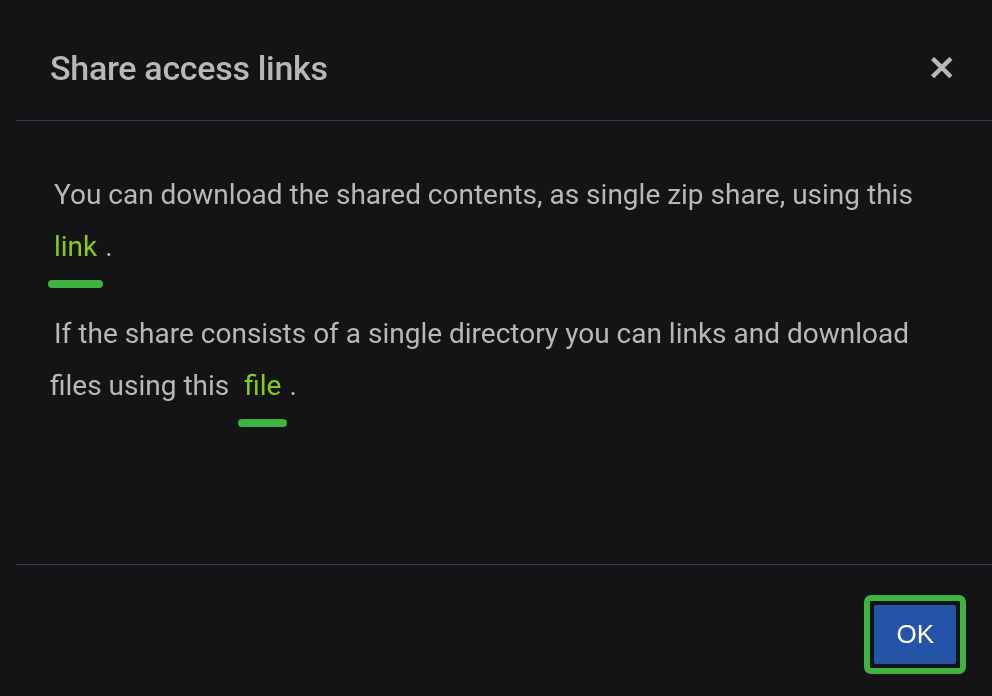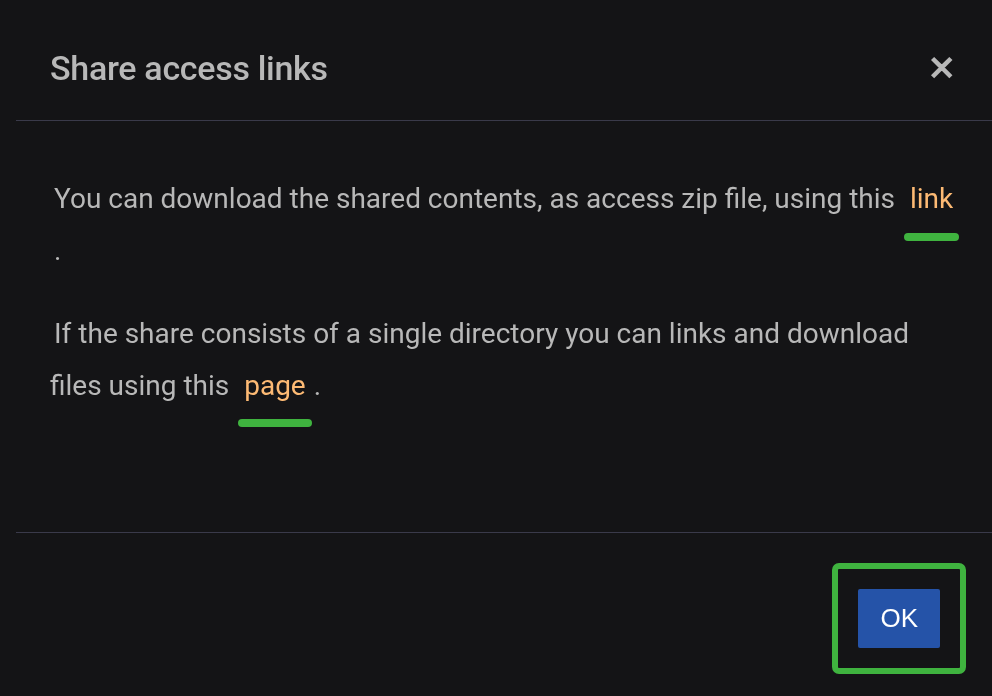--- a/index.html
+++ b/index.html
@@ -48,21 +48,21 @@
       padding: 38px 30px 30px 30px;
     }
     .paragraph {
       color: #b8b8b8;
       font-size: 28px;
       line-height: 1.7;
       margin-bottom: 36px;
       font-weight: 400;
     }
     .link {
-      color: #fdba74;
+      color: #84cc16;
       text-decoration: none;
       position: relative;
       display: inline-block;
       cursor: pointer;
     }
     .link-underline-green::after {
       content: "";
       position: absolute;
       left: -6px;
       right: -6px;
@@ -73,21 +73,21 @@
     }
     .modal-footer {
       border-top: 1px solid #3a3a4a;
       padding: 26px 30px;
       display: flex;
       justify-content: flex-end;
     }
     .ok-wrap {
       border: 6px solid #3fb33f;
       border-radius: 7px;
-      padding: 16px;
+      padding: 0;
       display: inline-block;
     }
     .ok-btn {
       background: #2553a8;
       color: #ffffff;
       border: none;
       font-size: 26px;
       font-weight: 400;
       padding: 14px 22px;
       cursor: pointer;
@@ -100,25 +100,25 @@
 <div class="modal">
   <div class="modal-header">
     <h2 class="modal-title">Share access links</h2>
     <button class="close-btn">
       <span>✕</span>
     </button>
   </div>
 
   <div class="modal-body">
     <p class="paragraph">
-      <span>You can download the shared contents, as access zip file, using this </span><a class="link link-underline-green">link</a><span>.</span>
+      <span>You can download the shared contents, as single zip share, using this </span><a class="link link-underline-green">link</a><span>.</span>
     </p>
 
     <p class="paragraph">
-      <span>If the share consists of a single directory you can links and download files using this </span><a class="link link-underline-green">page</a><span>.</span>
+      <span>If the share consists of a single directory you can links and download files using this </span><a class="link link-underline-green">file</a><span>.</span>
     </p>
 
   </div>
 
   <div class="modal-footer">
     <span class="ok-wrap">
       <button class="ok-btn">OK</button>
     </span>
   </div>
 </div>

